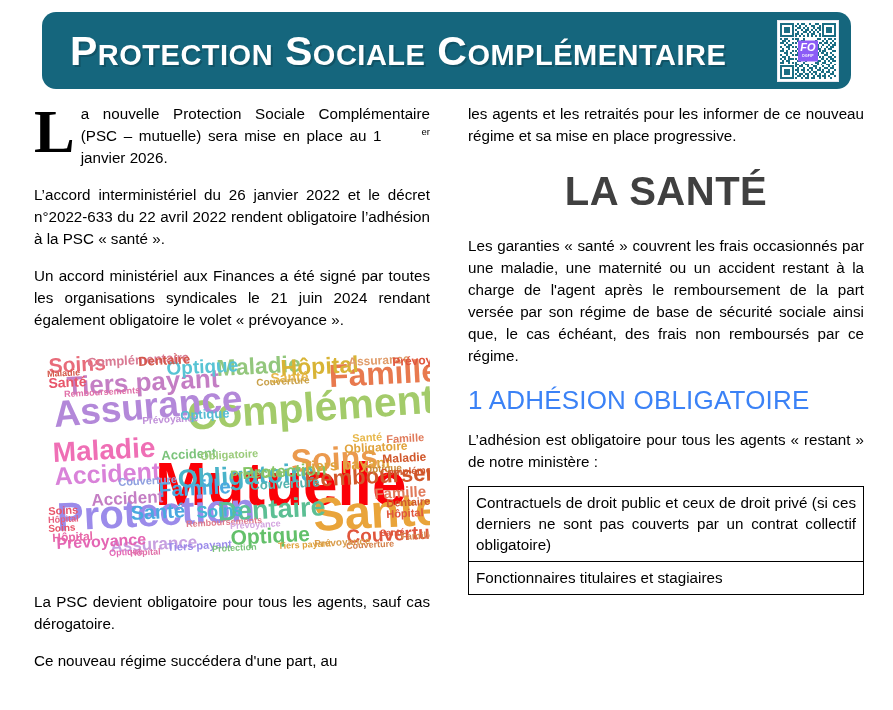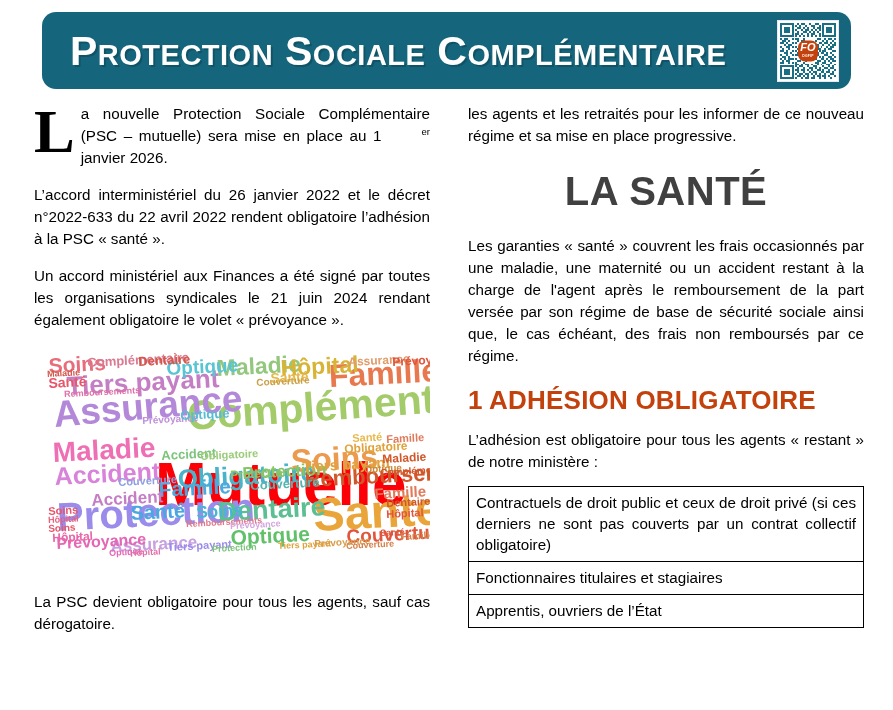--- a/index.html
+++ b/index.html
@@ -63,29 +63,28 @@
     background: #ffffff;
   }
   #qr-code svg { display: block; width: 100%; height: 100%; }
   #fo-logo {
     position: absolute;
     left: 50%;
     top: 50%;
     transform: translate(-50%,-50%);
     width: 20px;
     height: 21px;
-    background: #c2410c;
+    background: #8b5cf6;
     color: #ffffff;
     font-weight: bold;
     font-style: italic;
     font-size: 11px;
     line-height: 13px;
     text-align: center;
     font-family: "Liberation Sans", sans-serif;
-    border-radius: 7px;
   }
   #fo-logo .fo-sub {
     display: block;
     font-size: 3.4px;
     line-height: 4px;
     font-style: normal;
     letter-spacing: 0.2px;
   }
 
   
@@ -132,25 +131,25 @@
     font-weight: bold;
     font-size: 40px;
     line-height: 44px;
     letter-spacing: 0.5px;
     color: #404040;
   }
   h2.section-heading-red {
     margin: 18px 0 14px 0;
     text-align: left;
     font-family: "Liberation Sans Narrow", "Liberation Sans", sans-serif;
-    font-weight: bold;
+    font-weight: normal;
     font-size: 26px;
     line-height: 30px;
     letter-spacing: 0.2px;
-    color: #c2410c;
+    color: #3b82f6;
   }
 
   
   table.eligibility-table {
     width: 100%;
     border-collapse: collapse;
     margin-top: 13px;
   }
   table.eligibility-table td {
     border: 1.3px solid #000000;
@@ -318,20 +317,21 @@
       <span class="w" style="left: 280px; top: 193px; font-size: 10px; color: rgb(217, 156, 74); transform: rotate(-3deg);">Prévoyance</span>
       <span class="w" style="left: 312px; top: 196px; font-size: 9px; color: rgb(212, 128, 74); transform: rotate(-3deg);">Couverture</span>
       <span class="w" style="left: 318px; top: 87px; font-size: 11px; color: rgb(232, 184, 74); transform: rotate(-3deg);">Santé</span>
       <span class="w" style="left: 352px; top: 88px; font-size: 11px; color: rgb(224, 122, 90); transform: rotate(-3deg);">Famille</span>
       <span class="w" style="left: 346px; top: 183px; font-size: 9px; color: rgb(224, 86, 61); transform: rotate(-3deg);">Santé</span>
       <span class="w" style="left: 366px; top: 186px; font-size: 10px; color: rgb(212, 128, 74); transform: rotate(-3deg);">Famille</span>
     </div>
 
   <p class="body-text" style="margin-top:17px;">La PSC devient obligatoire pour tous les agents, sauf cas dérogatoire.</p>
 
+  <p class="body-text">Ce nouveau régime succédera d'une part, au</p>
 </div>
 
 <div class="column" id="col-right">
 
   <p class="body-text">les agents et les retraités pour les informer de ce nouveau régime et sa mise en place progressive.</p>
 
   <h2 class="section-heading-teal">LA SANTÉ</h2>
 
   <p class="body-text">Les garanties « santé » couvrent les frais occasionnés par une maladie, une maternité ou un accident restant à la charge de l'agent après le remboursement de la part versée par son régime de base de sécurité sociale ainsi que, le cas échéant, des frais non remboursés par ce régime.</p>
 
@@ -340,18 +340,15 @@
   <p class="body-text" style="margin-bottom:0;">L’adhésion est obligatoire pour tous les agents « restant » de notre ministère :</p>
 
   <table class="eligibility-table">
     <tbody id="eligibility-tbody">
         <tr>
           <td>Contractuels de droit public et ceux de droit privé (si ces derniers ne sont pas couverts par un contrat collectif obligatoire)</td>
         </tr>
         <tr>
           <td>Fonctionnaires titulaires et stagiaires</td>
         </tr>
-        <tr>
-          <td>Apprentis, ouvriers de l’État</td>
-        </tr>
       </tbody>
   </table>
 </div>
 
 </body></html>

